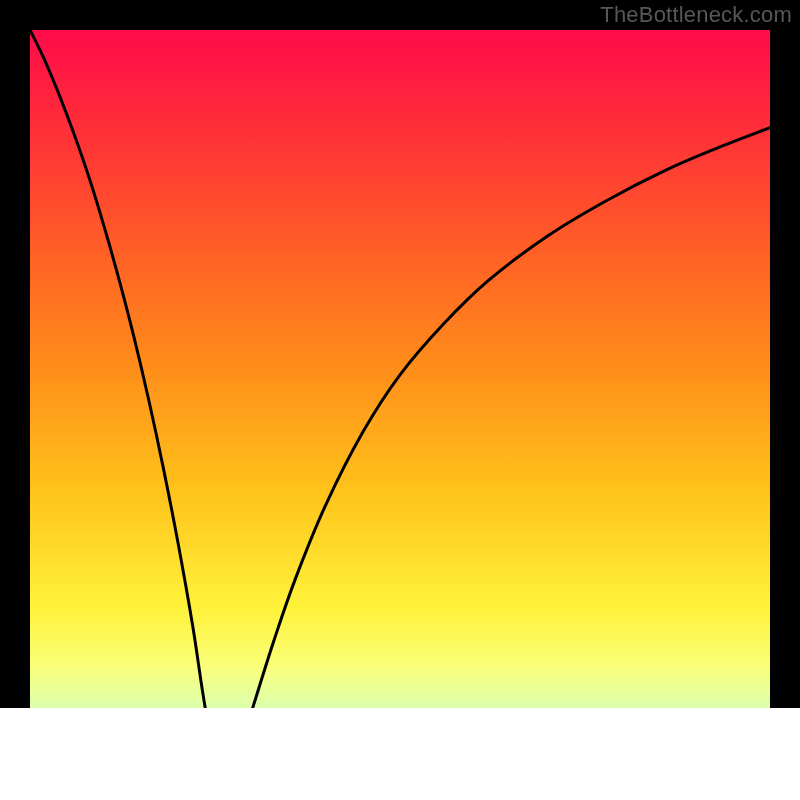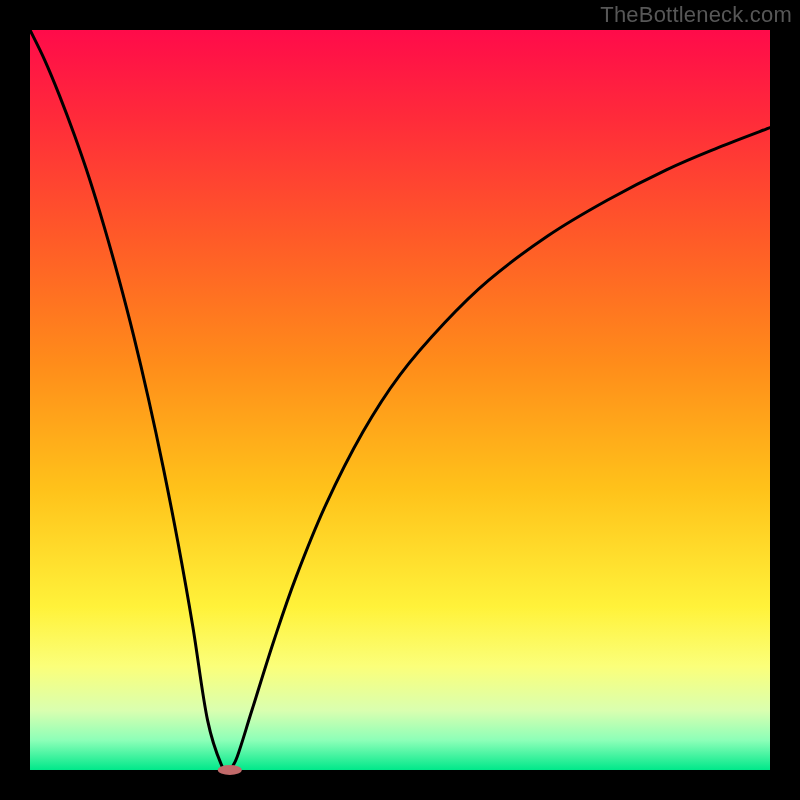--- a/index.html
+++ b/index.html
@@ -2,21 +2,21 @@
 <html><head>
 <meta charset="utf-8">
 <style>
   body {
     margin: 0;
     padding: 0;
     background: #fff;
   }
   .chart-container {
     width: 800px;
-    height: 800px;
+    height: 708px;
     position: relative;
   }
   svg {
     display: block;
   }
   .watermark {
     position: absolute;
     top: 2px;
     right: 8px;
     font-family: Arial, sans-serif;

